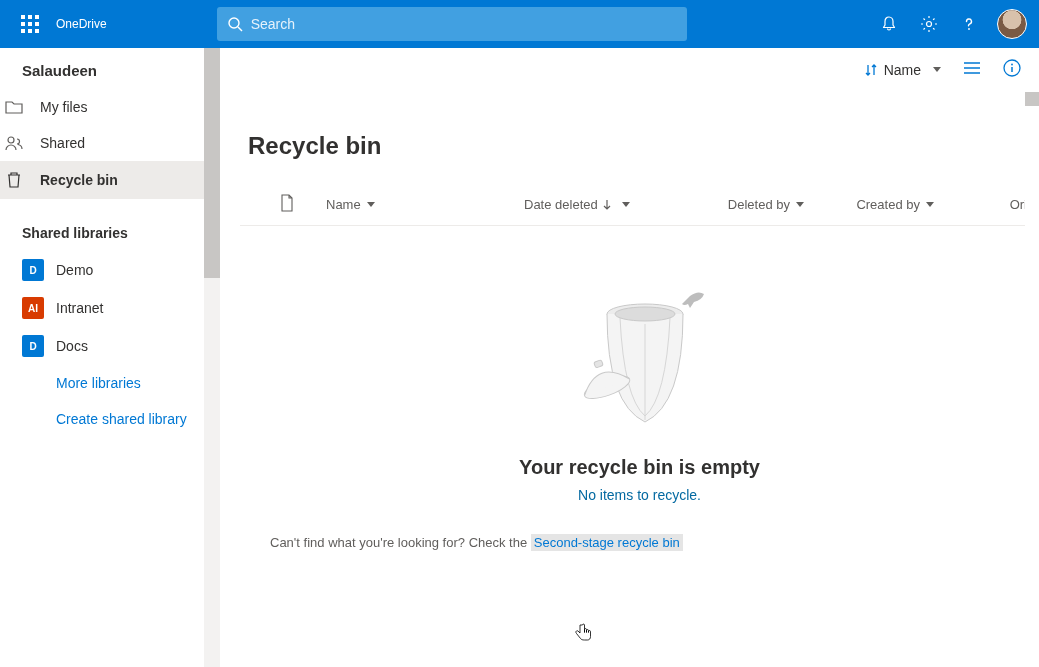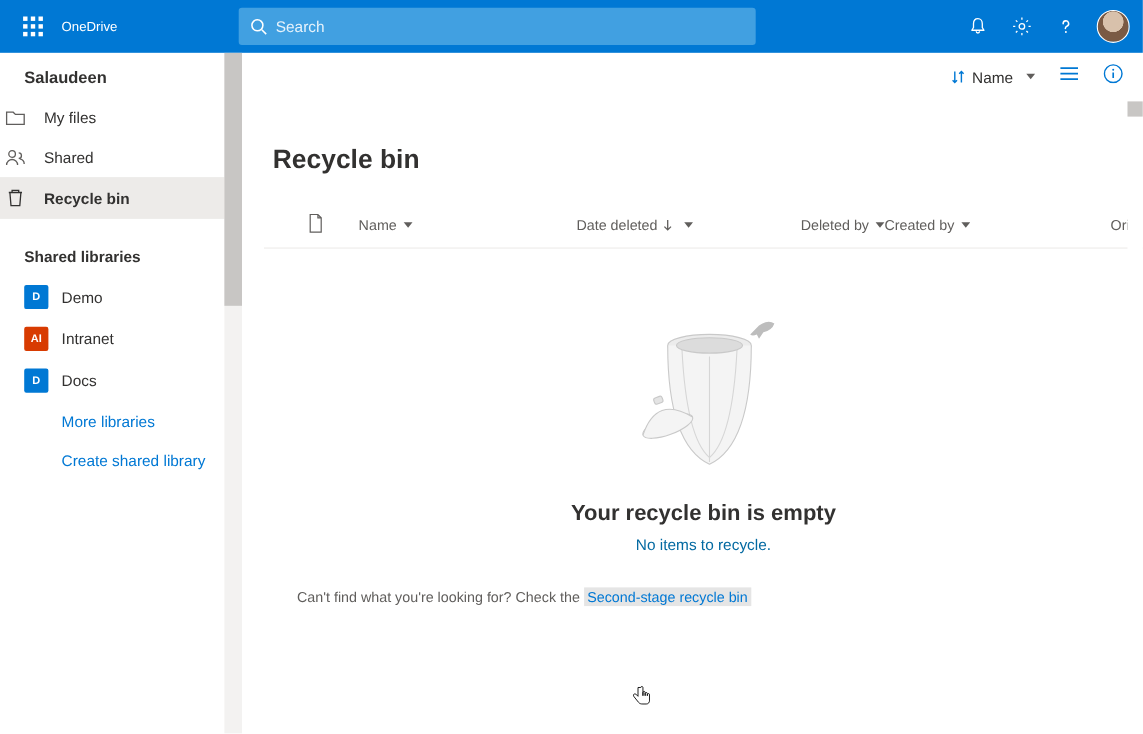--- a/index.html
+++ b/index.html
@@ -102,21 +102,21 @@
     border-left:4px solid transparent; border-right:4px solid transparent;
     border-top:5px solid #605e5c; margin-left:6px; vertical-align:middle;
   }
   .col {
     display:flex; align-items:center;
     cursor:pointer;
   }
   .col.name { width: 230px; padding-left:32px;}
   .col.date { width: 150px; }
   .col.delby { width: 130px; justify-content:flex-end; }
-  .col.crby  { width: 130px; }
+  .col.crby  { width: 130px; justify-content:flex-end; }
   .col.orig  { flex:1; justify-content:flex-end; padding-right:12px; }
 
   .empty-area { display:flex; flex-direction:column; align-items:center; margin-top:50px; }
   .bin-art { width:180px; height:160px; position:relative; }
   .empty-title { font-size:20px; font-weight:600; margin-top:20px; }
   .empty-sub { font-size:14px; color:#0369a1; margin-top:8px; }
   .bottom-line { font-size:13px; color:#605e5c; margin-top:32px; padding-left:30px; }
   .ssrb { color:#0078d4; cursor:pointer; padding:1px 3px; }
   .hl { background: #e5e5e5; }
   .cursor-hand {

